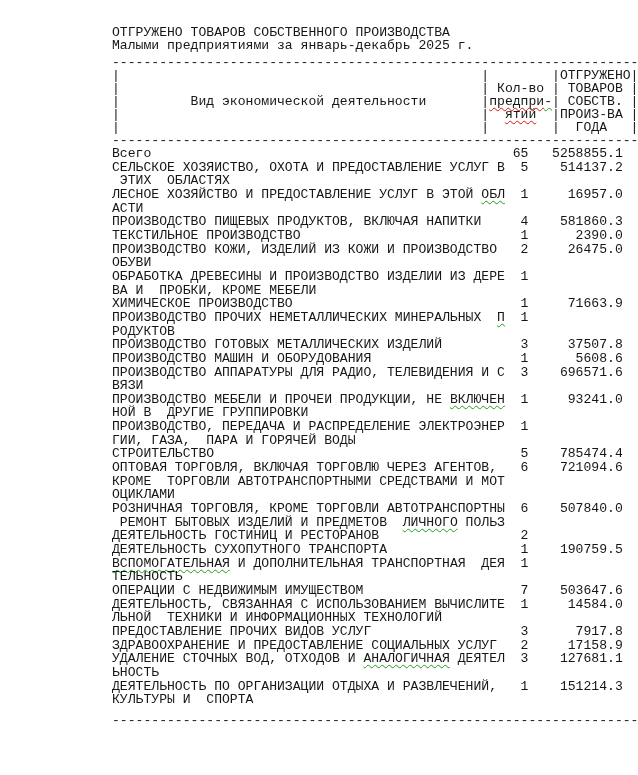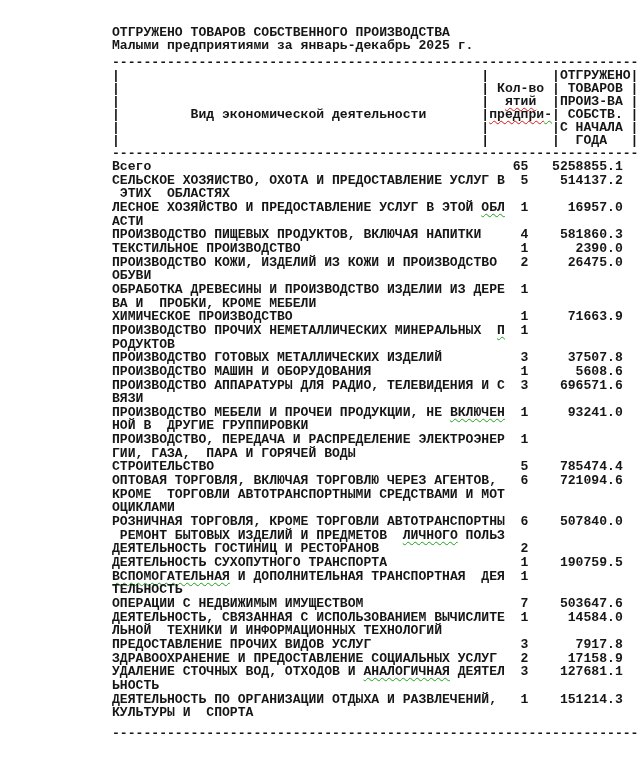--- a/index.html
+++ b/index.html
@@ -3,21 +3,21 @@
 <meta charset="utf-8">
 <style>
   html,body{margin:0;padding:0;}
   body{
     width:638px;height:775px;background:#ffffff;overflow:hidden;
     font-family:"Liberation Mono","DejaVu Sans Mono",monospace;
   }
   .doc{
     box-sizing:border-box;
     padding:26px 0 0 112px;
-    font-weight:700;
+    font-weight:400;
     font-size:13.1px;
     color:#161616;
   }
   .title-line{line-height:13px;white-space:pre;}
   .tbl-header .ln{line-height:13px;white-space:pre;}
   .tbl-header{margin-top:4px;}
   .tbl-data .ln{line-height:13.65px;white-space:pre;}
   .bottom-sep{margin-top:7px;line-height:13px;white-space:pre;}
   .sqr{
     text-decoration-line:underline;text-decoration-style:wavy;
@@ -33,23 +33,22 @@
 </head>
 <body>
 
 <div class="doc">
   <div class="title-line">ОТГРУЖЕНО ТОВАРОВ СОБСТВЕННОГО ПРОИЗВОДСТВА</div>
   <div class="title-line">Малыми предприятиями за январь-декабрь 2025 г.</div>
   <div class="tbl-header" id="tbl-header">
       <div class="ln">-------------------------------------------------------------------</div>
       <div class="ln">|                                              |        |ОТГРУЖЕНО|</div>
       <div class="ln">|                                              | Кол-во | ТОВАРОВ |</div>
+      <div class="ln">|         Вид экономической деятельности       |<span class="sqr">предпри</span><span class="sqg">-</span>| СОБСТВ. |</div>
       <div class="ln">|                                              |  <span class="sqr">ятий</span>  |ПРОИЗ-ВА |</div>
-      <div class="ln">|         Вид экономической деятельности       |<span class="sqr">предпри</span><span class="sqg">-</span>| СОБСТВ. |</div>
-      <div class="ln">|                                              |        |С НАЧАЛА |</div>
       <div class="ln">|                                              |        |  ГОДА   |</div>
       <div class="ln">-------------------------------------------------------------------</div>
     </div>
   <div class="tbl-data" id="tbl-data">
       <div class="ln">Всего                                              65   5258855.1  </div>
       <div class="ln">СЕЛЬСКОЕ ХОЗЯИСТВО, ОХОТА И ПРЕДОСТАВЛЕНИЕ УСЛУГ В  5    514137.2  </div>
       <div class="ln"> ЭТИХ  ОБЛАСТЯХ                                                    </div>
       <div class="ln">ЛЕСНОЕ ХОЗЯЙСТВО И ПРЕДОСТАВЛЕНИЕ УСЛУГ В ЭТОЙ <span class="sqg">ОБЛ</span>  1     16957.0  </div>
       <div class="ln">АСТИ                                                               </div>
       <div class="ln">ПРОИЗВОДСТВО ПИЩЕВЫХ ПРОДУКТОВ, ВКЛЮЧАЯ НАПИТКИ     4    581860.3  </div>

